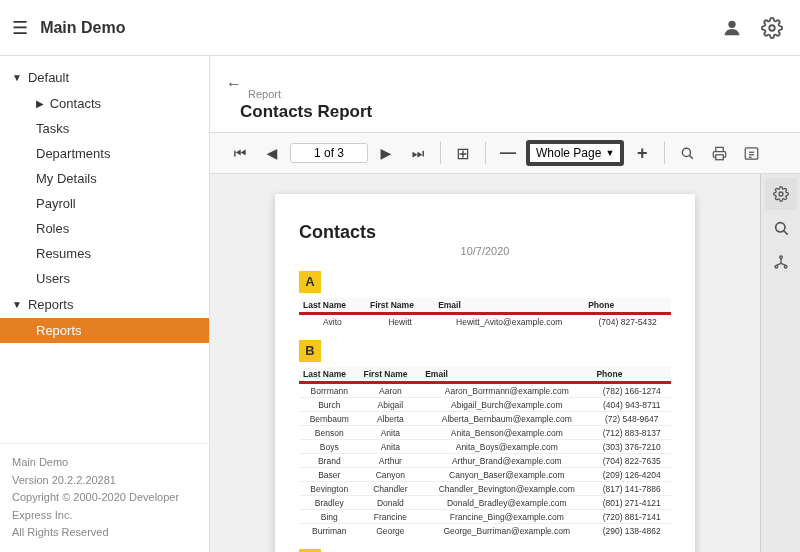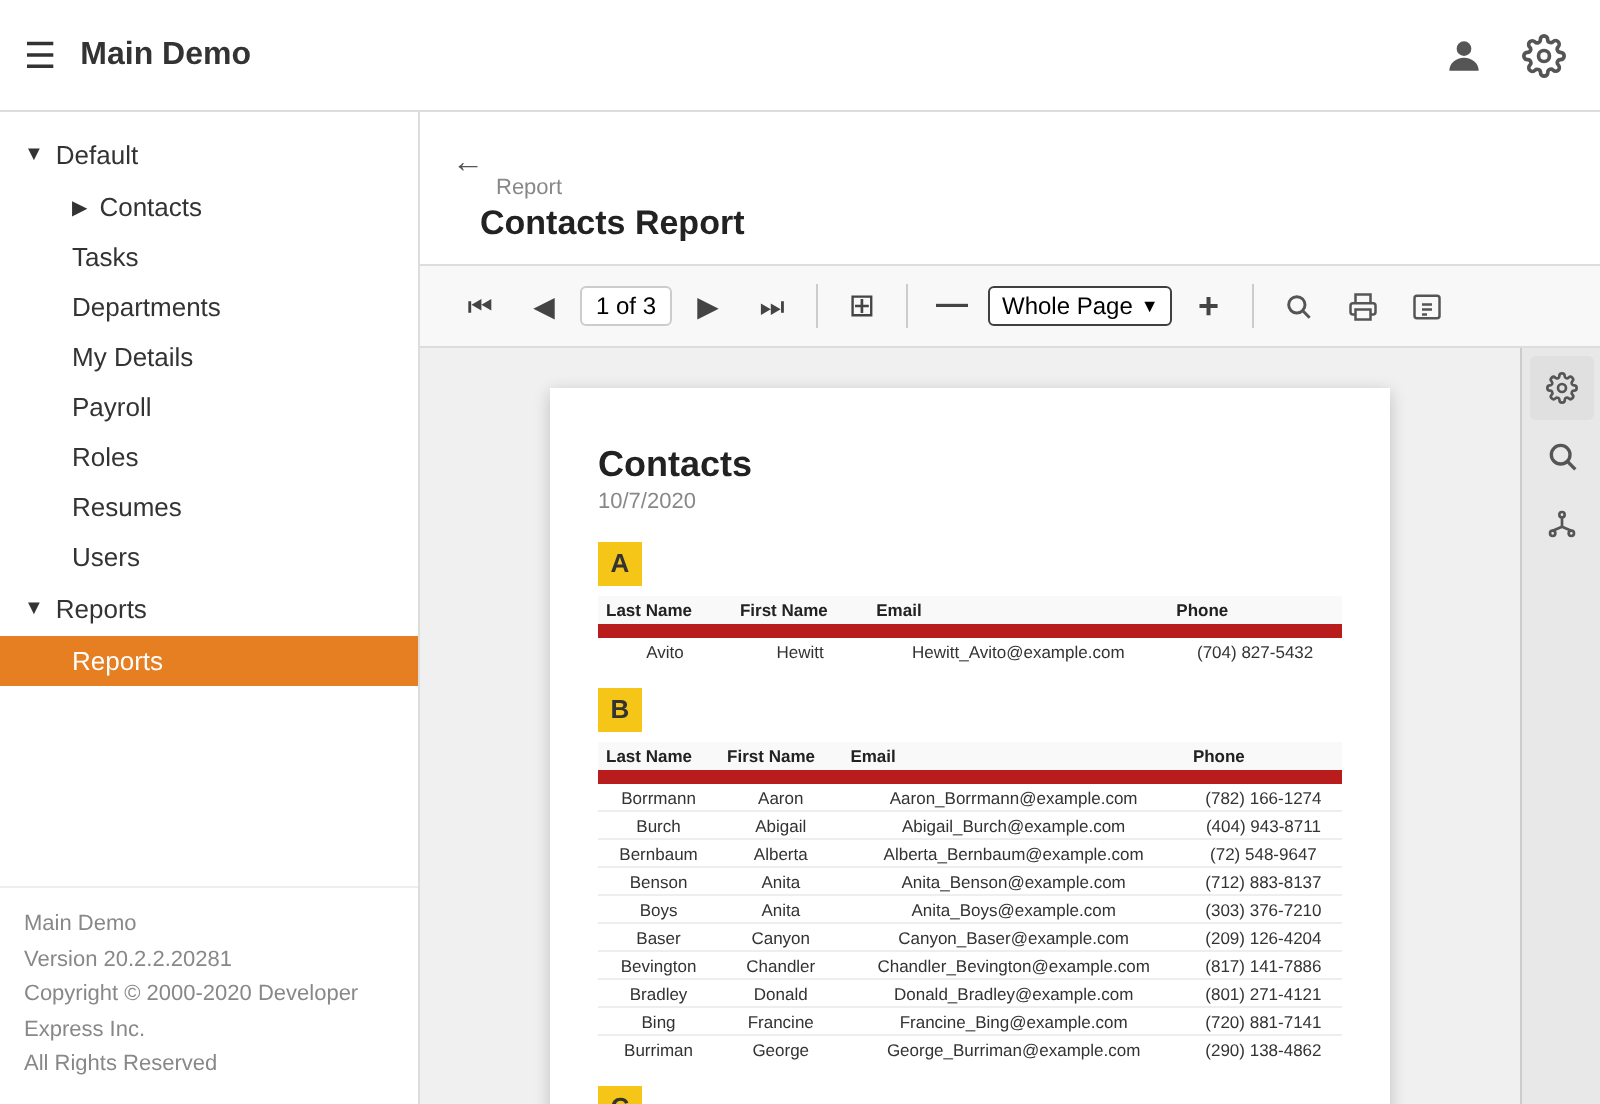--- a/index.html
+++ b/index.html
@@ -35,40 +35,40 @@
     .page-header-back { display: flex; align-items: center; gap: 6px; cursor: pointer; color: #555; }
     .page-header-back .back-label { font-size: 11px; color: #888; margin-top: 24px; }
     .page-header-back .back-arrow { font-size: 16px; color: #555; }
     .page-header-title { font-size: 17px; font-weight: 600; color: #222; margin-left: 14px; margin-top: 2px; }
 
     
     .report-toolbar { background: #f8f8f8; border-bottom: 1px solid #ddd; padding: 6px 16px; display: flex; align-items: center; gap: 4px; flex-shrink: 0; }
     .tb-btn { width: 28px; height: 28px; display: flex; align-items: center; justify-content: center; cursor: pointer; border: 1px solid transparent; border-radius: 3px; color: #444; font-size: 14px; }
     .tb-sep { width: 1px; height: 22px; background: #ccc; margin: 0 4px; }
     .tb-page-input { border: 1px solid #ccc; border-radius: 3px; padding: 2px 6px; font-size: 12px; width: 56px; text-align: center; background: #fff; }
-    .tb-dropdown { border: 1px solid #404040; border-radius: 3px; padding: 2px 6px; font-size: 12px; background: #fff; cursor: pointer; display: flex; align-items: center; gap: 4px; }
+    .tb-dropdown { border: 4px solid #404040; border-radius: 3px; padding: 2px 6px; font-size: 12px; background: #fff; cursor: pointer; display: flex; align-items: center; gap: 4px; }
 
     
     .report-viewport { flex: 1; overflow: auto; padding: 20px; display: flex; justify-content: center; background: #f0f0f0; position: relative; }
 
     
     .right-sidebar { width: 40px; background: #e8e8e8; border-left: 1px solid #ccc; display: flex; flex-direction: column; align-items: center; padding-top: 4px; gap: 2px; flex-shrink: 0; }
     .right-icon { width: 32px; height: 32px; display: flex; align-items: center; justify-content: center; cursor: pointer; border-radius: 3px; color: #555; font-size: 15px; }
     .right-icon.active-right { background: #e0e0e0; }
 
     
     .report-page { background: #fff; box-shadow: 0 2px 8px rgba(0,0,0,0.2); width: 420px; min-height: 540px; padding: 28px 24px; flex-shrink: 0; }
     .rp-title { font-size: 18px; font-weight: 600; color: #222; margin-bottom: 2px; }
-    .rp-date { font-size: 11px; color: #888; margin-bottom: 14px; }
+    .rp-date { font-size: 11px; color: #888; margin-bottom: 14px; text-align: center; }
 
     
     .report-section { margin-bottom: 12px; }
     .section-letter { display: inline-block; width: 22px; height: 22px; background: #f5c518; color: #333; font-weight: 700; font-size: 13px; text-align: center; line-height: 22px; margin-bottom: 3px; }
     .report-table { width: 100%; border-collapse: collapse; font-size: 9px; }
-    .report-table th { border-bottom: 7px solid #b91c1c; padding: 2px 4px; text-align: left; font-weight: 600; font-size: 8.5px; color: #222; }
+    .report-table th { border-bottom: 3px solid #b91c1c; padding: 2px 4px; text-align: left; font-weight: 600; font-size: 8.5px; color: #222; }
     .report-table td { padding: 1.5px 4px; color: #333; border-bottom: 1px solid #eee; font-size: 8.5px; text-align: center; }
     .report-table tr:last-child td { border-bottom: none; }
     .section-header-row { background: #f9f9f9; }
   </style>
 </head>
 <body>
 
 <div class="header">
   <span class="header-menu-icon">☰</span>
   <span class="header-title">Main Demo</span>
@@ -134,21 +134,21 @@
       <div class="page-header-back">
         <span class="back-arrow">←</span>
         <span class="back-label">Report</span>
       </div>
       <div class="page-header-title">Contacts Report</div>
     </div>
 
     <div class="report-toolbar">
       <div class="tb-btn" title="First Page">⏮</div>
       <div class="tb-btn" title="Previous Page">◀</div>
-      <input class="tb-page-input" value="1 of 3" readonly="" style="width: 46px;">
+      <input class="tb-page-input" value="1 of 3" readonly="" style="width: 78px;">
       <div class="tb-btn" title="Next Page">▶</div>
       <div class="tb-btn" title="Last Page">⏭</div>
       <div class="tb-sep"></div>
       <div class="tb-btn" title="Fit Page" style="font-size:16px;">⊞</div>
       <div class="tb-sep"></div>
       <div class="tb-btn" title="Zoom Out" style="font-size:16px; font-weight:bold;">—</div>
       <div class="tb-dropdown">
         <span>Whole Page</span>
         <span style="font-size:9px;">▼</span>
       </div>
@@ -246,20 +246,26 @@
                     <td>Anita_Benson@example.com</td>
                     <td>(712) 883-8137</td>
                   </tr>
                   <tr>
                     <td>Boys</td>
                     <td>Anita</td>
                     <td>Anita_Boys@example.com</td>
                     <td>(303) 376-7210</td>
                   </tr>
                   <tr>
+                    <td>Brand</td>
+                    <td>Arthur</td>
+                    <td>Arthur_Brand@example.com</td>
+                    <td>(704) 822-7635</td>
+                  </tr>
+                  <tr>
                     <td>Baser</td>
                     <td>Canyon</td>
                     <td>Canyon_Baser@example.com</td>
                     <td>(209) 126-4204</td>
                   </tr>
                   <tr>
                     <td>Bevington</td>
                     <td>Chandler</td>
                     <td>Chandler_Bevington@example.com</td>
                     <td>(817) 141-7886</td>

